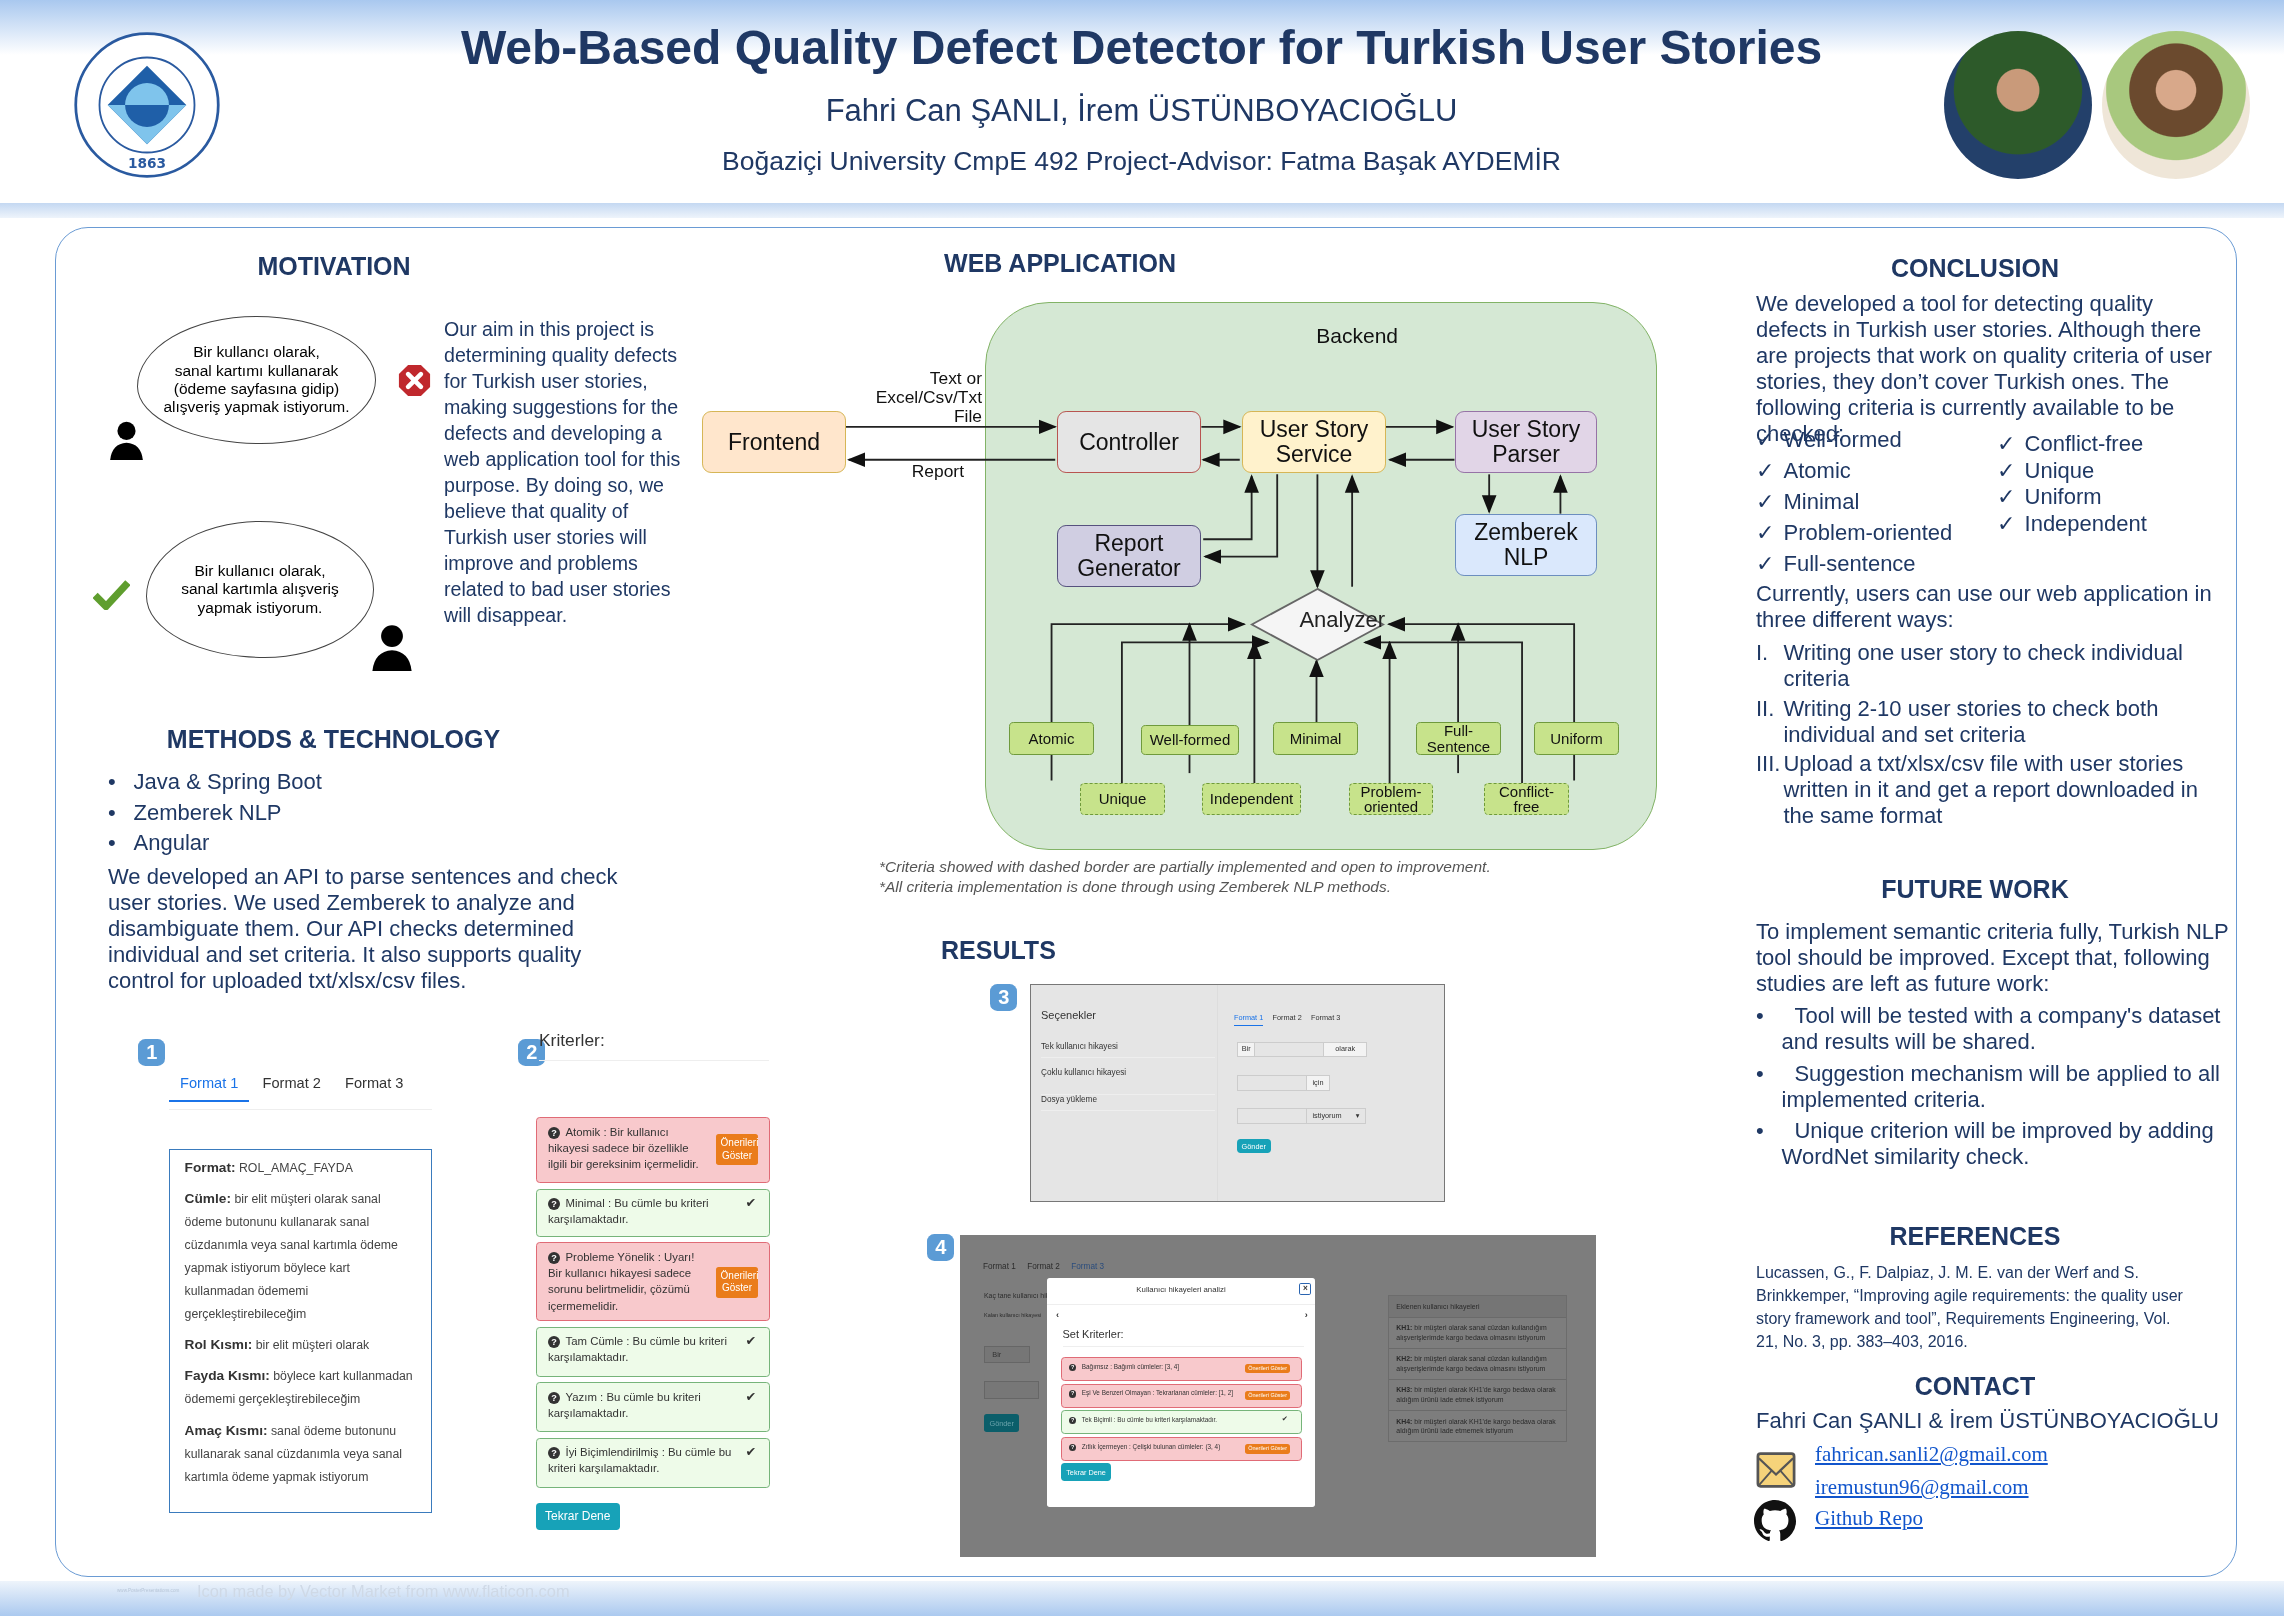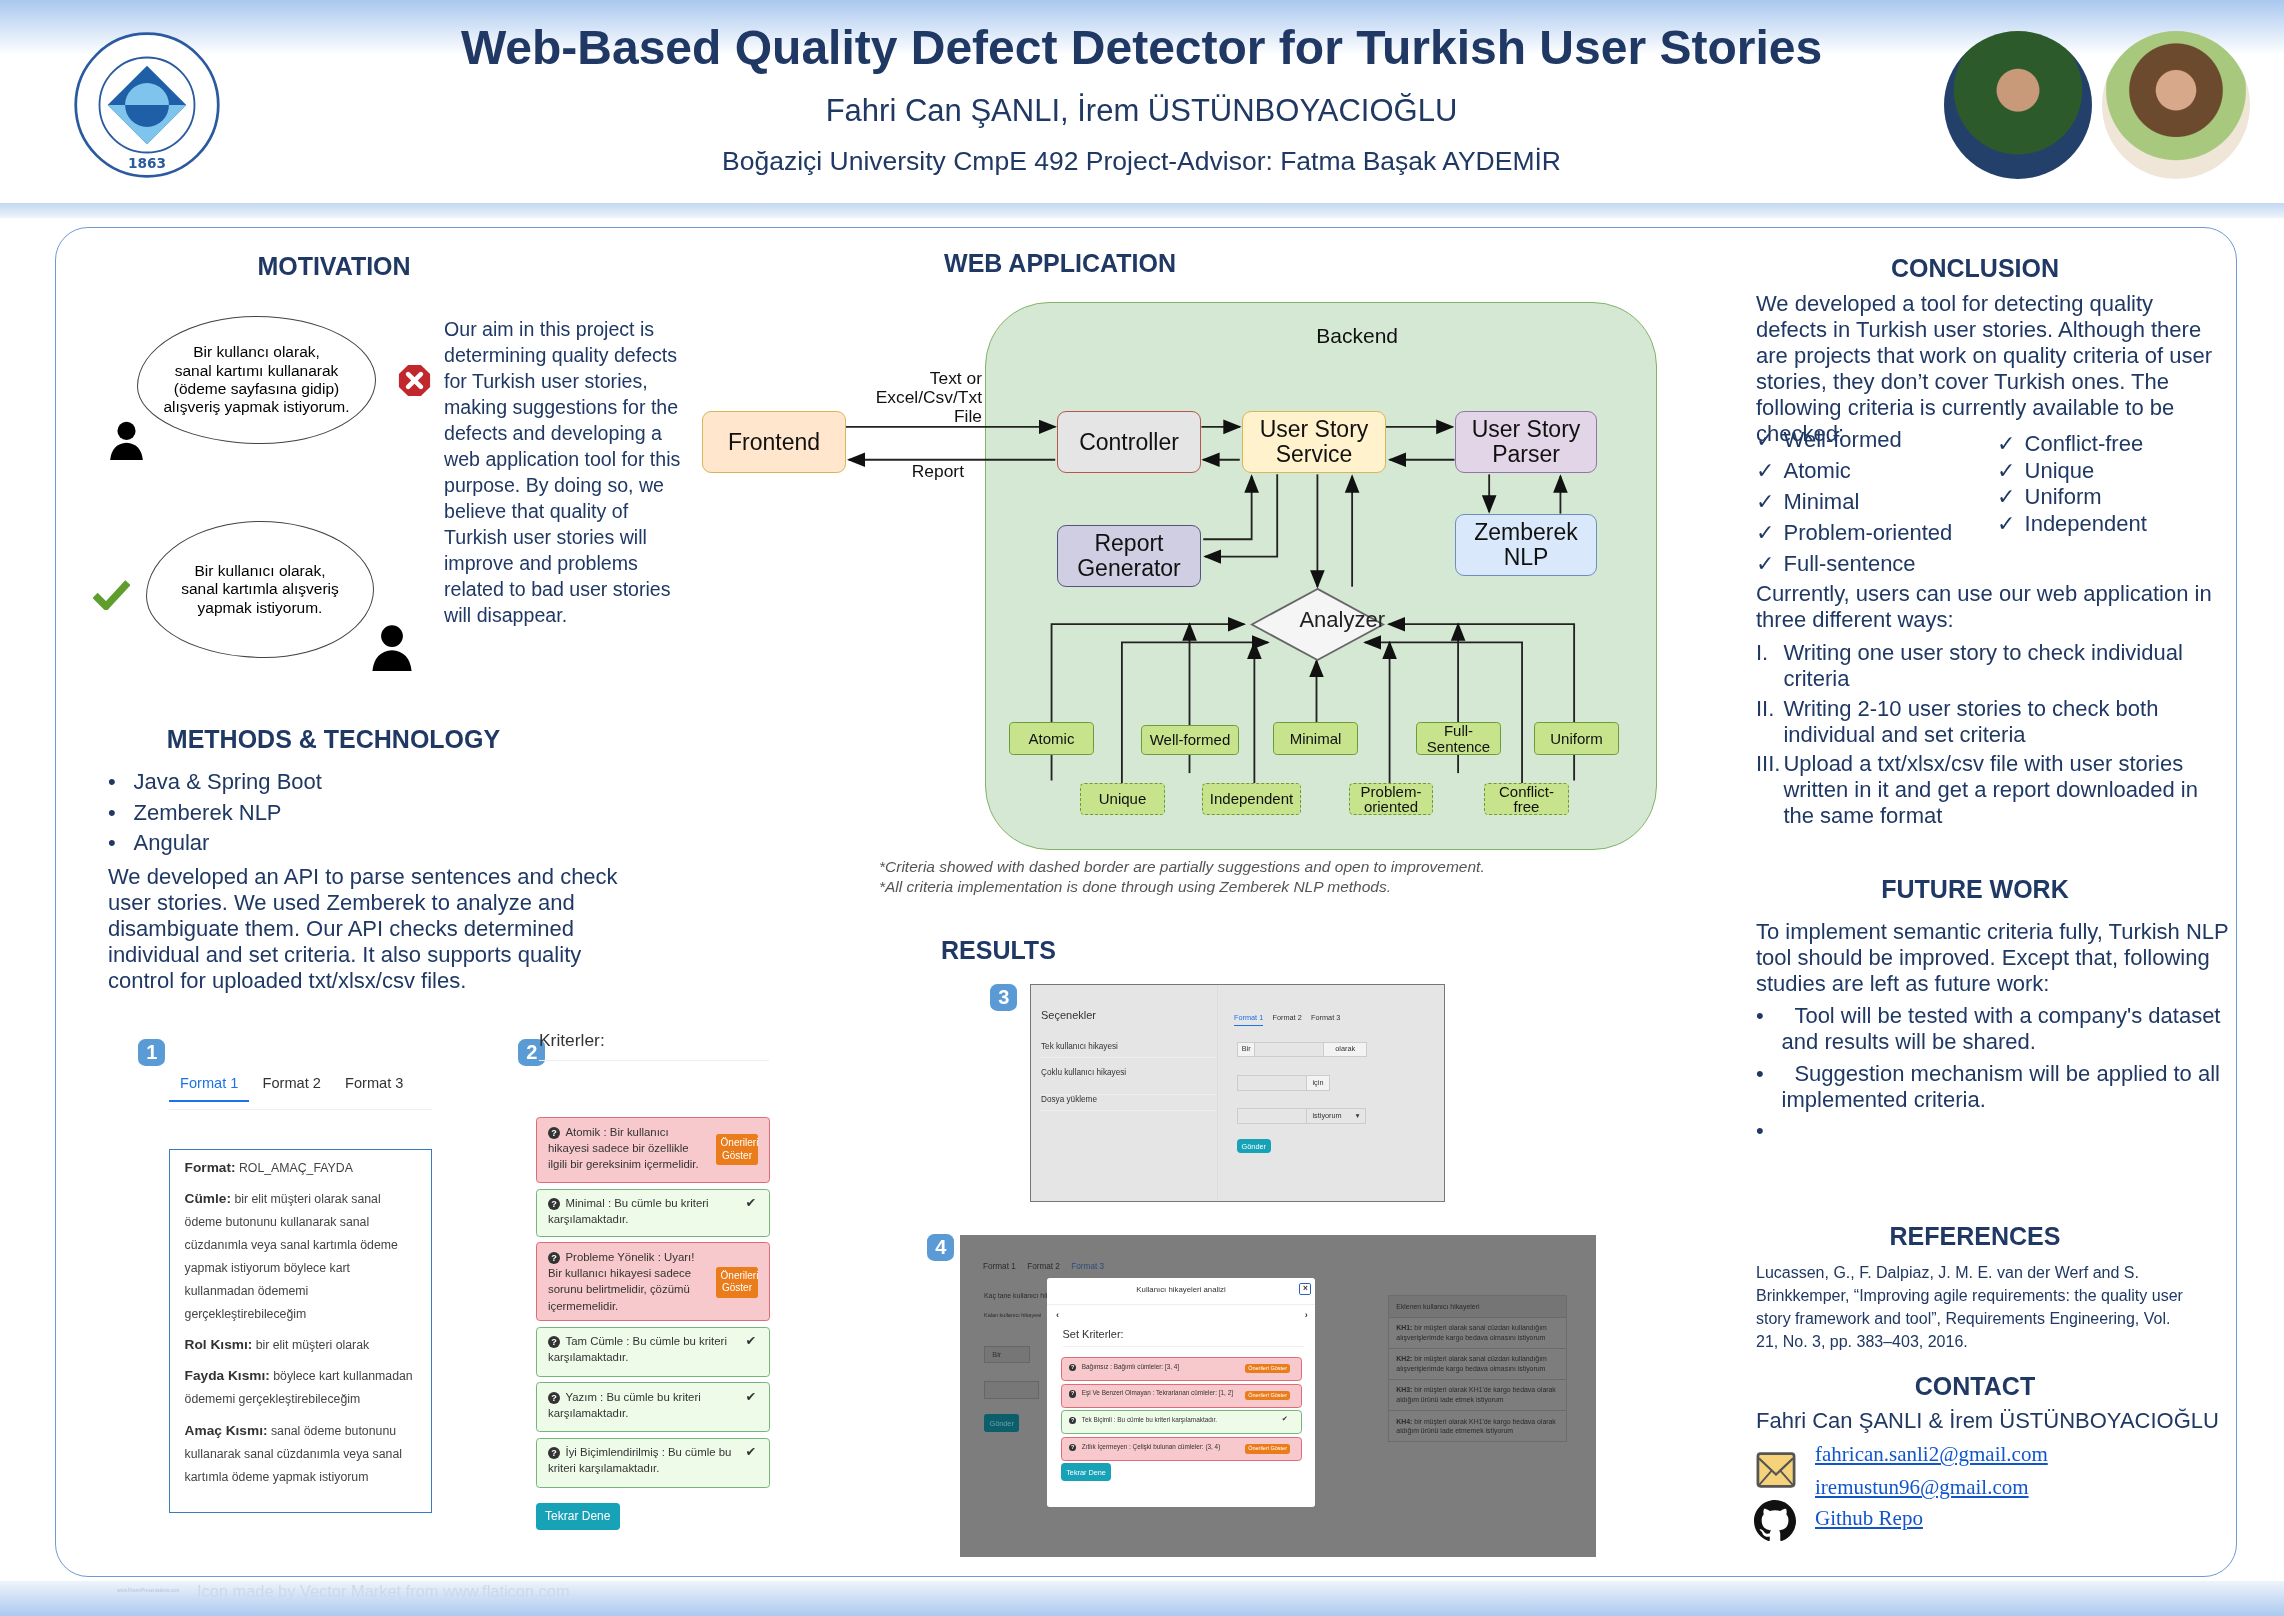--- a/index.html
+++ b/index.html
@@ -189,21 +189,21 @@
 <div class="crit-box" style="left:1141px;top:725px;width:98px;height:30px">Well-formed</div>
 <div class="crit-box" style="left:1273px;top:722px;width:85px;height:33px">Minimal</div>
 <div class="crit-box" style="left:1416px;top:722px;width:85px;height:33px;padding:0 3.7px">Full-Sentence</div>
 <div class="crit-box" style="left:1534px;top:722px;width:85px;height:33px">Uniform</div>
 <div class="crit-box dash" style="left:1080px;top:783px;width:85px;height:32px">Unique</div>
 <div class="crit-box dash" style="left:1202px;top:783px;width:99px;height:32px">Independent</div>
 <div class="crit-box dash" style="left:1349px;top:783px;width:84px;height:32px;padding:0 1.8px">Problem-oriented</div>
 <div class="crit-box dash" style="left:1484px;top:783px;width:85px;height:32px;padding:0 5.5px">Conflict-free</div>
 
 <div class="abs" style="left:879px;top:857px;width:694px;font-size:15.5px;font-style:italic;color:#555;line-height:20px">
-  <div>*Criteria showed with dashed border are partially suggestions and  open to improvement.</div>
+  <div>*Criteria showed with dashed border are partially implemented and  open to improvement.</div>
   <div>*All criteria  implementation is done through using Zemberek NLP methods.</div>
 </div>
 
 <div class="abs h2" style="left:941px;top:936px;width:101px;text-align:left">RESULTS</div>
 
 <div class="abs badge" style="left:990px;top:984px">3</div>
 <div class="abs" style="left:1030px;top:984px;width:415px;height:218px;border:1.4px solid #777;background:#e5e5e5;font-size:8.2px;color:#333">
   <div class="abs" style="left:0;top:0;width:187px;height:216px;border-right:0.9px solid #ddd">
     <div style="position:absolute;left:10px;top:24px;font-size:11px">Seçenekler</div>
     <div style="position:absolute;left:10px;top:57px;width:174px;border-bottom:0.9px solid #eee;padding-bottom:5.5px">Tek kullanıcı hikayesi</div>
@@ -288,21 +288,21 @@
   <div style="position:relative;padding-left:27.4px;margin-bottom:3.7px"><span style="position:absolute;left:0">I.</span><span>Writing one user story to check individual criteria</span></div>
   <div style="position:relative;padding-left:27.4px;margin-bottom:3.7px"><span style="position:absolute;left:0">II.</span><span>Writing 2-10 user stories to check both individual and set criteria</span></div>
   <div style="position:relative;padding-left:27.4px"><span style="position:absolute;left:0">III.</span><span>Upload a txt/xlsx/csv file with user stories written in it and  get a report downloaded in the same format</span></div>
 </div>
 
 <div class="abs h2" style="left:1763px;top:875px;width:424px">FUTURE WORK</div>
 <div class="abs body" style="left:1756px;top:919px;width:480px">To implement semantic criteria fully, Turkish NLP tool should be improved. Except that, following studies are left as future work:</div>
 <ul class="abs body bullet" style="left:1756px;top:1003px;width:475px">
   <li style="padding-left:25.6px;margin-bottom:5.5px"><span style="position:absolute;left:0">•</span><span style="margin-left:12.8px">Tool will be tested with a company's dataset and results will be shared.</span></li>
   <li style="padding-left:25.6px;margin-bottom:5.5px"><span style="position:absolute;left:0">•</span><span style="margin-left:12.8px">Suggestion mechanism will be applied to all implemented criteria.</span></li>
-  <li style="padding-left:25.6px"><span style="position:absolute;left:0">•</span></li>
+  <li style="padding-left:25.6px"><span style="position:absolute;left:0">•</span><span style="margin-left:12.8px">Unique criterion will be improved by adding WordNet similarity check.</span></li>
 </ul>
 
 <div class="abs h2" style="left:1763px;top:1222px;width:424px">REFERENCES</div>
 <div class="abs" style="left:1756px;top:1261px;width:439px;font-size:16px;line-height:23px;color:#1f3864">Lucassen, G., F. Dalpiaz, J. M. E. van der Werf and S. Brinkkemper, “Improving agile requirements: the quality user story framework and tool”,  Requirements Engineering,  Vol. 21, No. 3, pp. 383–403, 2016.</div>
 
 <div class="abs h2" style="left:1763px;top:1372px;width:424px">CONTACT</div>
 <div class="abs" style="left:1756px;top:1408px;width:475px;font-size:22px;color:#1f3864">Fahri Can ŞANLI &amp; İrem ÜSTÜNBOYACIOĞLU</div>
 <div class="abs" style="left:1756px;top:1451px;width:40px;height:38px">
   <svg width="40" height="38" viewBox="0 0 44 42">
       <rect x="2" y="3" width="40" height="36" rx="3" fill="#f6d37a" stroke="#555" stroke-width="3"></rect>

